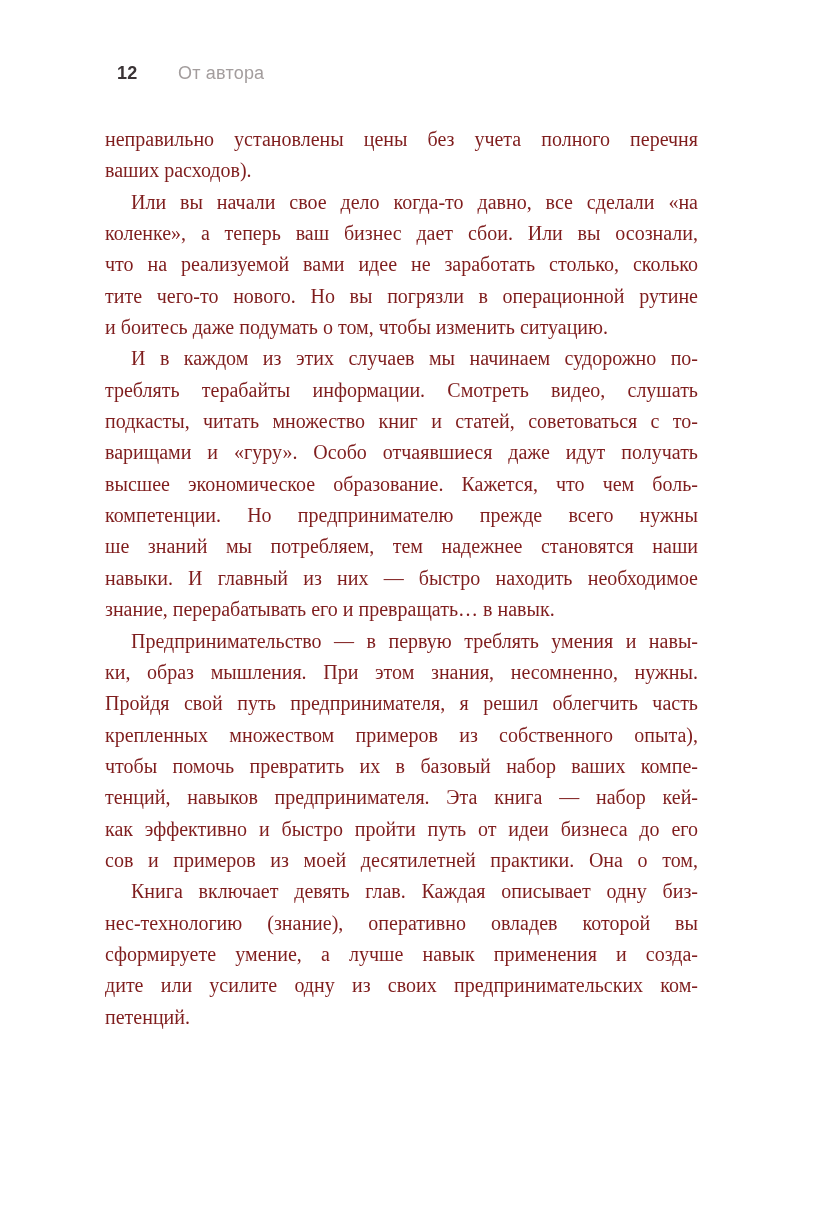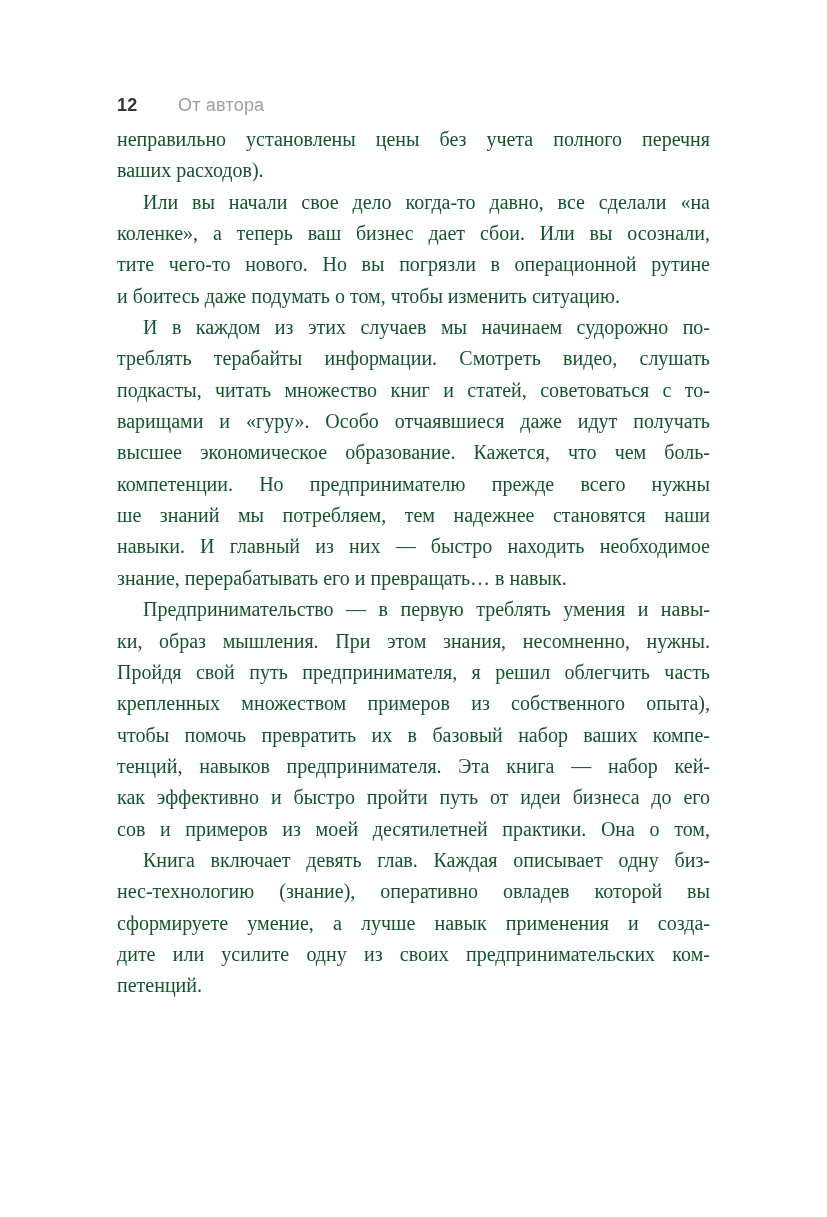--- a/index.html
+++ b/index.html
@@ -24,36 +24,35 @@
     align-items: baseline;
     font-family: "Liberation Sans", sans-serif;
     font-size: 18px;
     line-height: 20px;
   }
   .page-number {
     width: 61px;
     font-weight: 700;
     letter-spacing: 0.3px;
     color: #3a3335;
-    margin-top: 32px;
   }
   .running-title {
     font-weight: 400;
     color: #a39d9d;
     letter-spacing: 0.2px;
   }
   .body-text {
     position: absolute;
-    left: 117px;
+    left: 105px;
     top: 124px;
     width: 593px;
     font-family: "Liberation Serif", serif;
     font-size: 20px;
     line-height: 31.35px;
-    color: #14532d;
+    color: #7f1d1d;
   }
   .paragraph {
     margin: 0;
     padding: 0;
   }
   .line {
     text-align: justify;
     text-align-last: justify;
     white-space: normal;
   }
@@ -77,20 +76,21 @@
 
   <div class="body-text">
 
   <div class="paragraph">
         <div class="line">неправильно установлены цены без учета полного перечня</div>
         <div class="line last">ваших расходов).</div>
       </div>
       <div class="paragraph">
         <div class="line ind">Или вы начали свое дело когда-то давно, все сделали «на</div>
         <div class="line">коленке», а теперь ваш бизнес дает сбои. Или вы осознали,</div>
+        <div class="line">что на реализуемой вами идее не заработать столько, сколько</div>
         <div class="line">тите чего-то нового. Но вы погрязли в операционной рутине</div>
         <div class="line last">и боитесь даже подумать о том, чтобы изменить ситуацию.</div>
       </div>
       <div class="paragraph">
         <div class="line ind">И в каждом из этих случаев мы начинаем судорожно по-</div>
         <div class="line">треблять терабайты информации. Смотреть видео, слушать</div>
         <div class="line">подкасты, читать множество книг и статей, советоваться с то-</div>
         <div class="line">варищами и «гуру». Особо отчаявшиеся даже идут получать</div>
         <div class="line">высшее экономическое образование. Кажется, что чем боль-</div>
         <div class="line">компетенции. Но предпринимателю прежде всего нужны</div>

